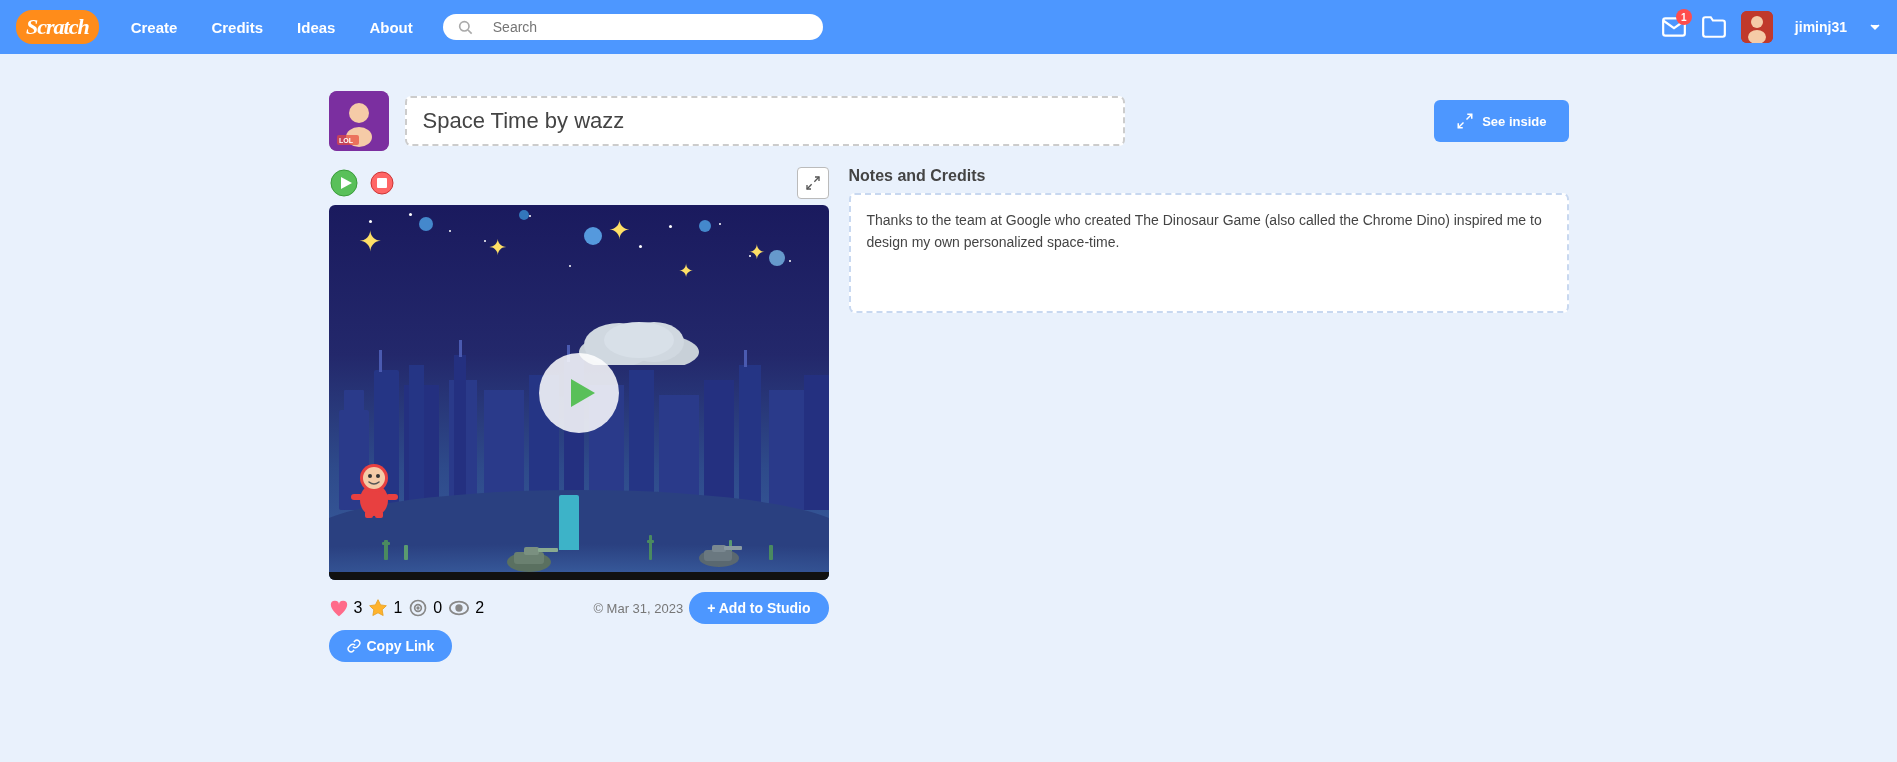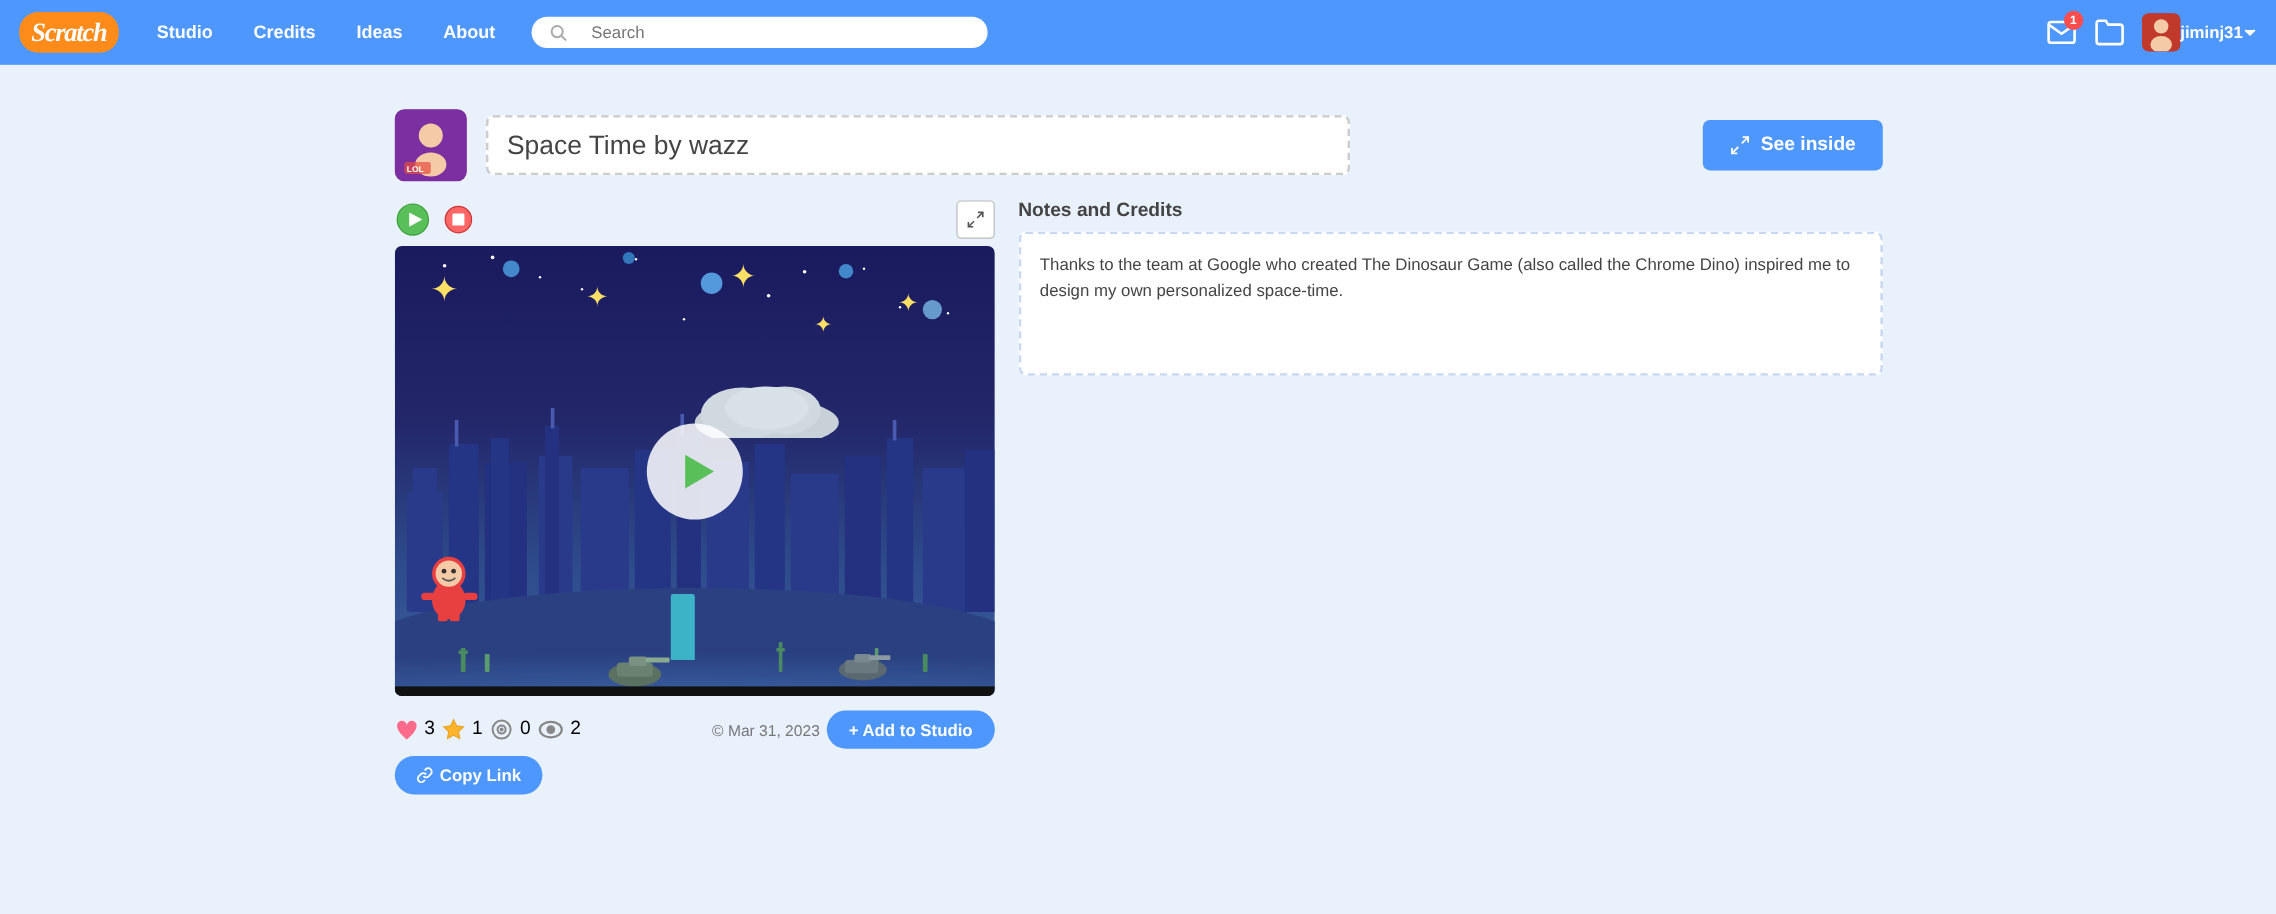--- a/index.html
+++ b/index.html
@@ -74,21 +74,21 @@
       width: 16px;
       height: 16px;
       display: flex;
       align-items: center;
       justify-content: center;
     }
     .folder-icon-wrap { cursor: pointer; }
     .user-area {
       display: flex;
       align-items: center;
-      gap: 0;
+      gap: 22px;
       cursor: pointer;
       color: white;
       font-size: 14px;
       font-weight: 600;
     }
     .avatar {
       width: 32px;
       height: 32px;
       border-radius: 6px;
       background: #c0392b;
@@ -137,21 +137,21 @@
       outline: none;
       background: white;
       max-width: 720px;
     }
     .see-inside-btn {
       background: #4d97ff;
       color: white;
       border: none;
       border-radius: 6px;
       padding: 12px 22px;
-      font-size: 16px;
+      font-size: 13px;
       font-weight: 600;
       cursor: pointer;
       display: flex;
       align-items: center;
       gap: 8px;
       margin-left: auto;
       white-space: nowrap;
     }
 
     
@@ -284,21 +284,21 @@
 
     
     svg { display: block; }
   </style>
 </head>
 <body>
 
 <nav class="navbar">
   <div class="scratch-logo">Scratch</div>
 
-  <a class="nav-link">Studio</a>
+  <a class="nav-link">Create</a>
   <a class="nav-link">Credits</a>
   <a class="nav-link">Ideas</a>
   <a class="nav-link">About</a>
 
   <div class="search-bar">
     <span class="search-icon-svg">
       <svg width="16" height="16" viewBox="0 0 24 24" fill="none" stroke="#aaa" stroke-width="2.5">
         <circle cx="11" cy="11" r="7"></circle>
           <line x1="16.5" y1="16.5" x2="22" y2="22"></line>
       </svg>

